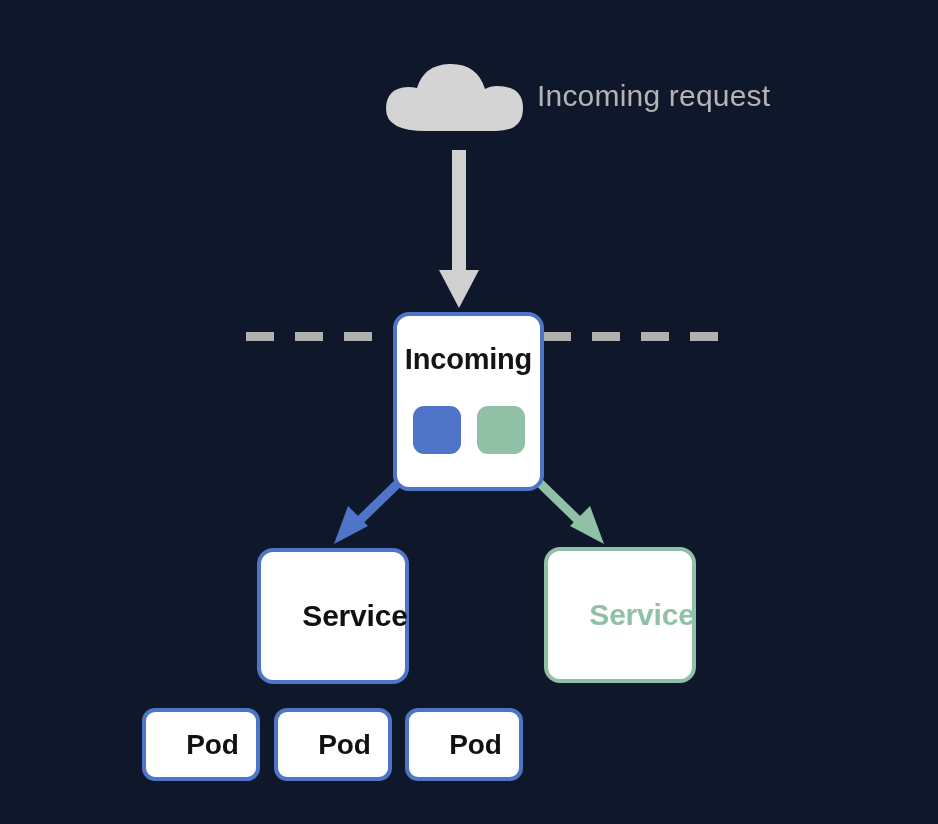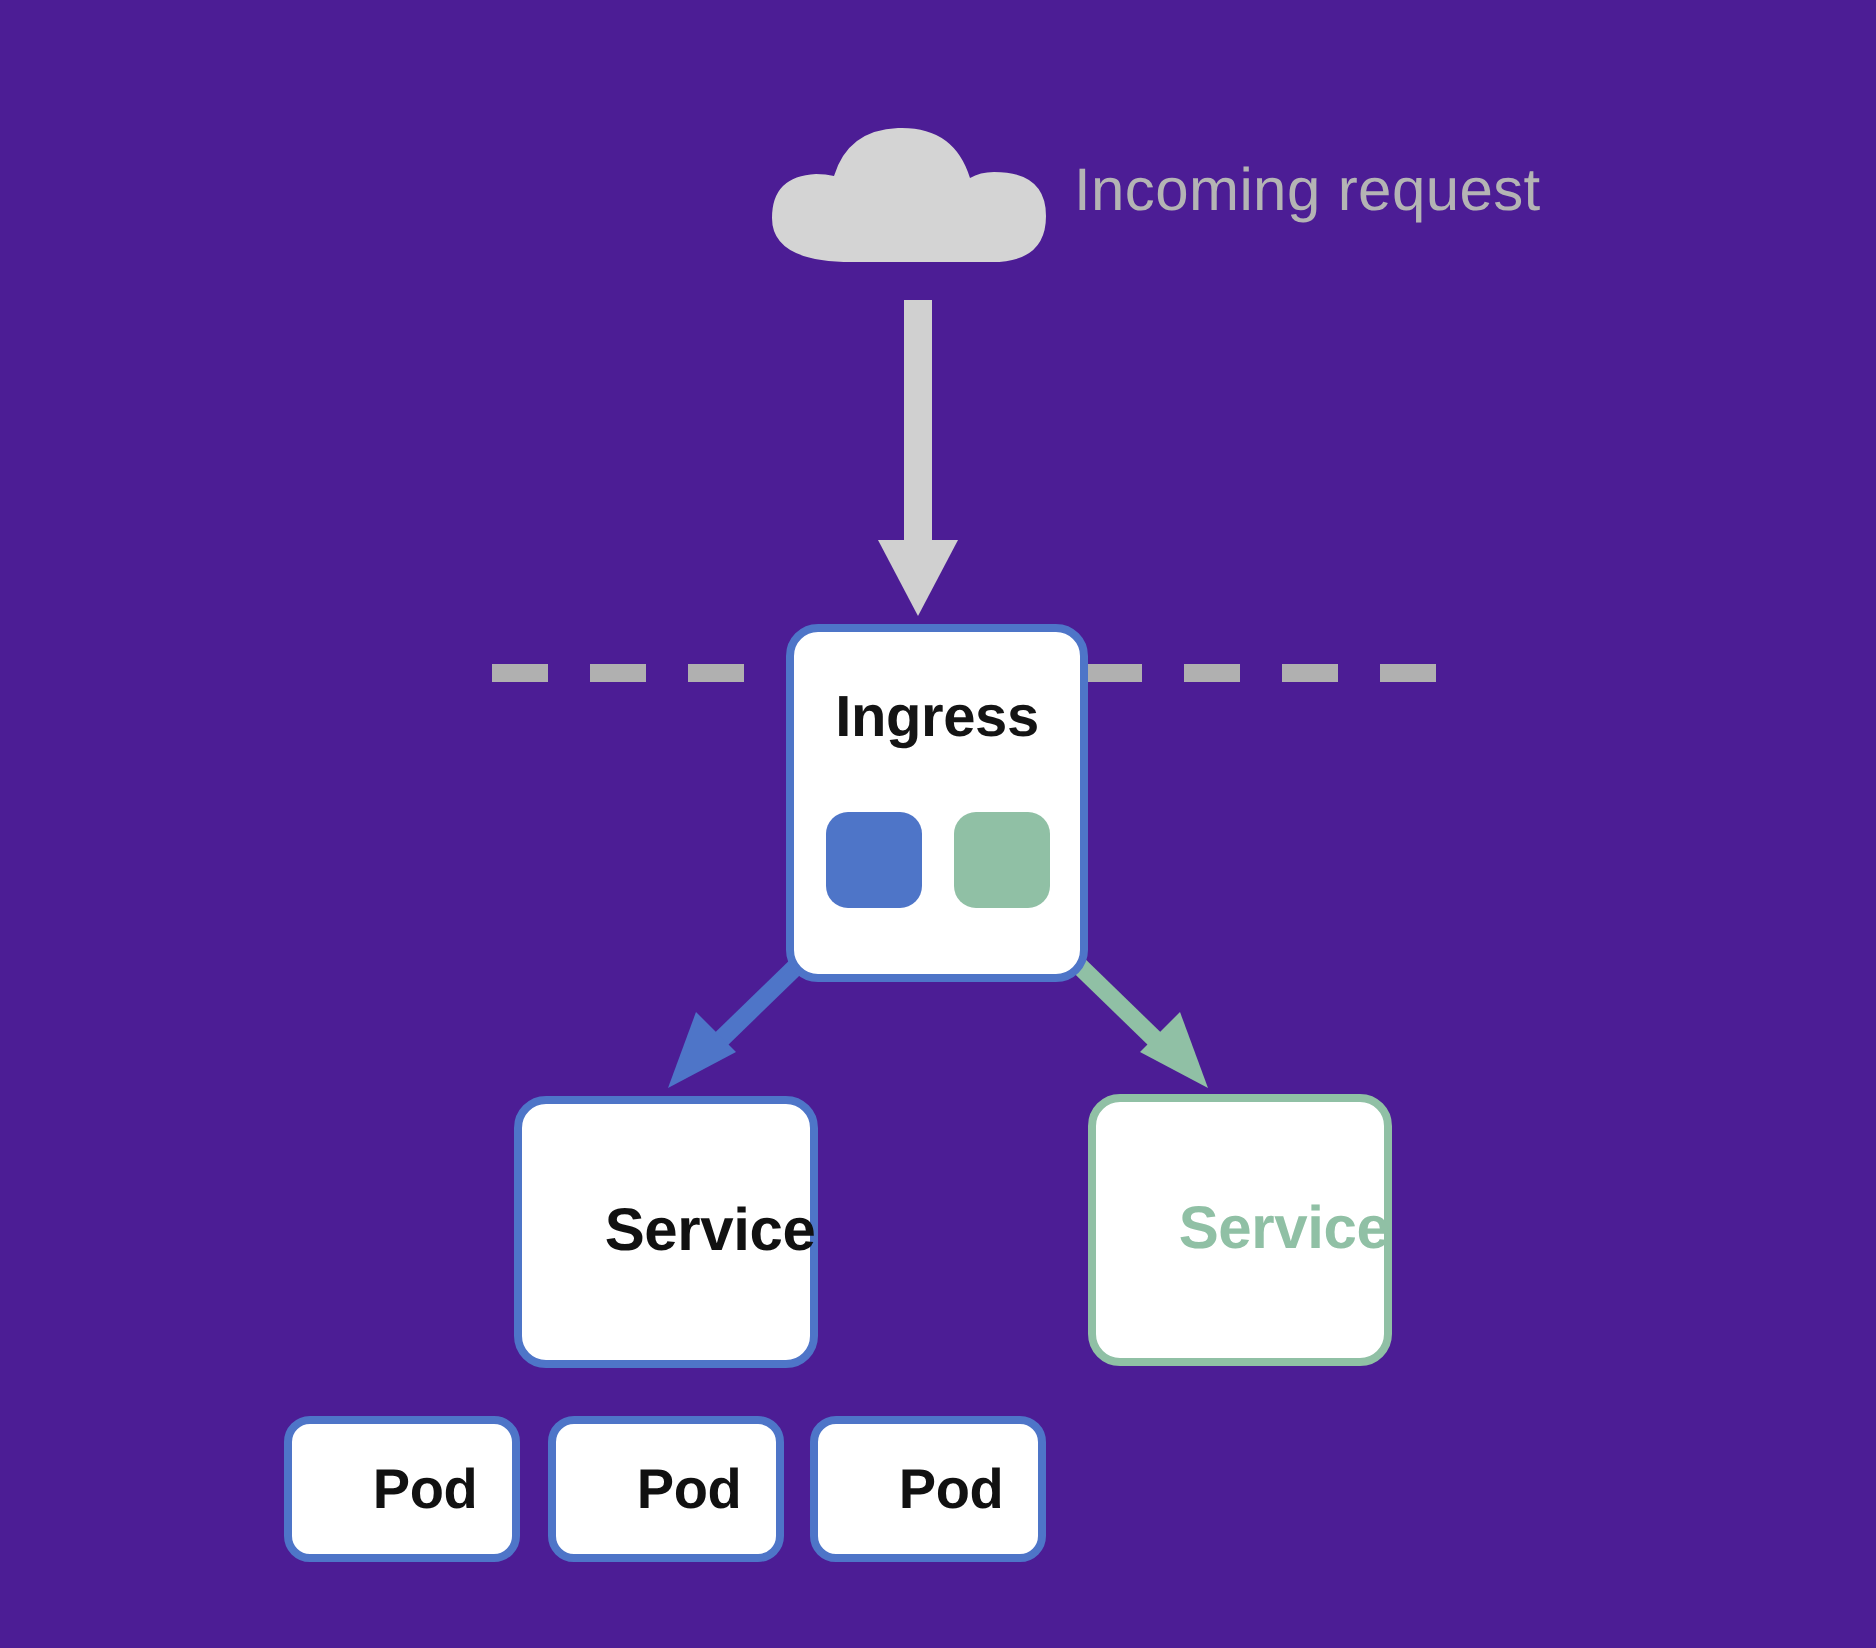--- a/index.html
+++ b/index.html
@@ -8,21 +8,21 @@
     background: #ffffff;
   }
   body {
     font-family: "Liberation Sans", sans-serif;
     -webkit-font-smoothing: antialiased;
   }
   #diagram {
     position: relative;
     width: 938px;
     height: 824px;
-    background: #4c1d95;
+    background: #0f172a;
     overflow: hidden;
   }
   .abs { position: absolute; }
 
   
   #cloud-icon {
     left: 386px;
     top: 63px;
     width: 137px;
     height: 68px;
@@ -217,21 +217,21 @@
   </div>
 
   <div class="abs" id="ingress-to-service-green-arrow">
     <svg width="120" height="120" viewBox="0 0 120 120" xmlns="http://www.w3.org/2000/svg">
       <line x1="16" y1="18" x2="85" y2="85" stroke="#90c0a5" stroke-width="9" stroke-linecap="butt"></line>
       <polygon points="106,104 72,86 92,66" fill="#90c0a5"></polygon>
     </svg>
   </div>
 
   <div class="abs node-box box-blue" id="ingress-box">
-    <div id="ingress-label">Ingress</div>
+    <div id="ingress-label">Incoming</div>
     <div id="ingress-chips">
       <div class="chip chip-blue"></div>
       <div class="chip chip-green"></div>
     </div>
   </div>
 
   <div class="abs node-box box-blue" id="service-blue-box">
     <span class="service-label label-dark">Service</span>
   </div>
 

